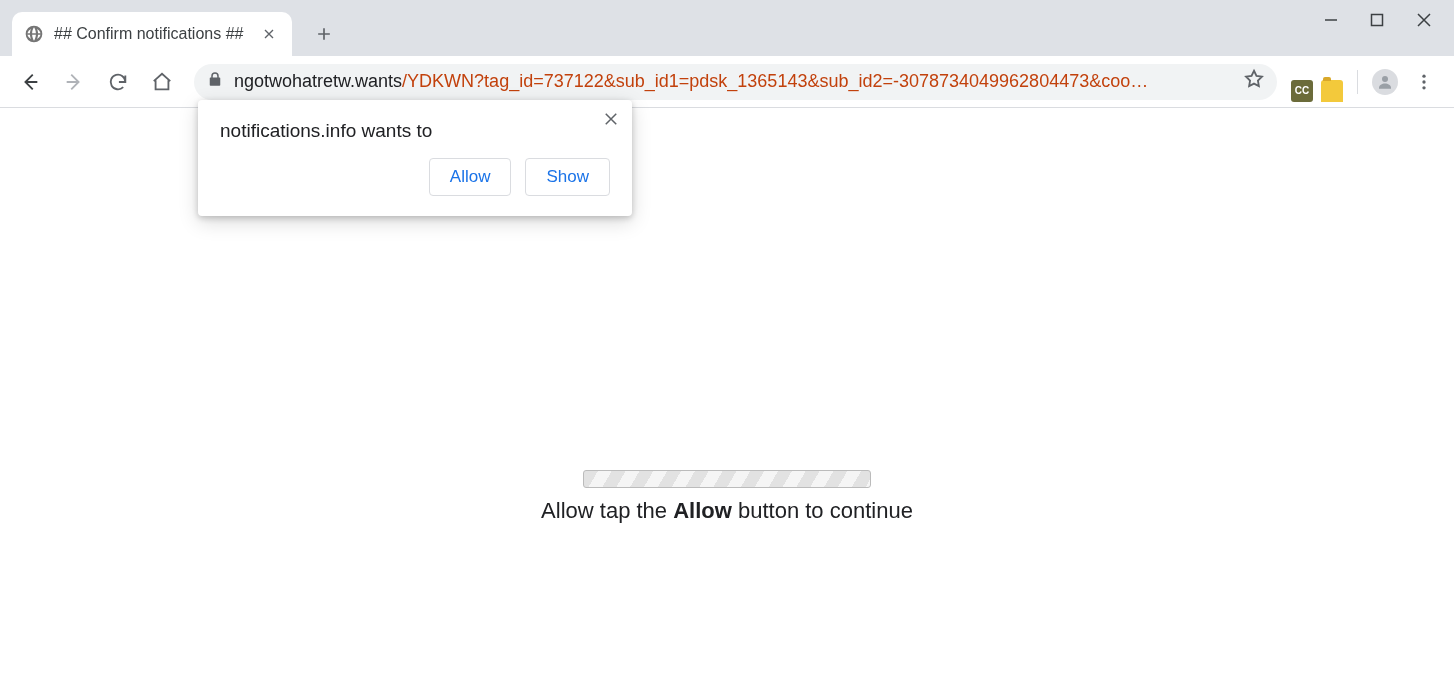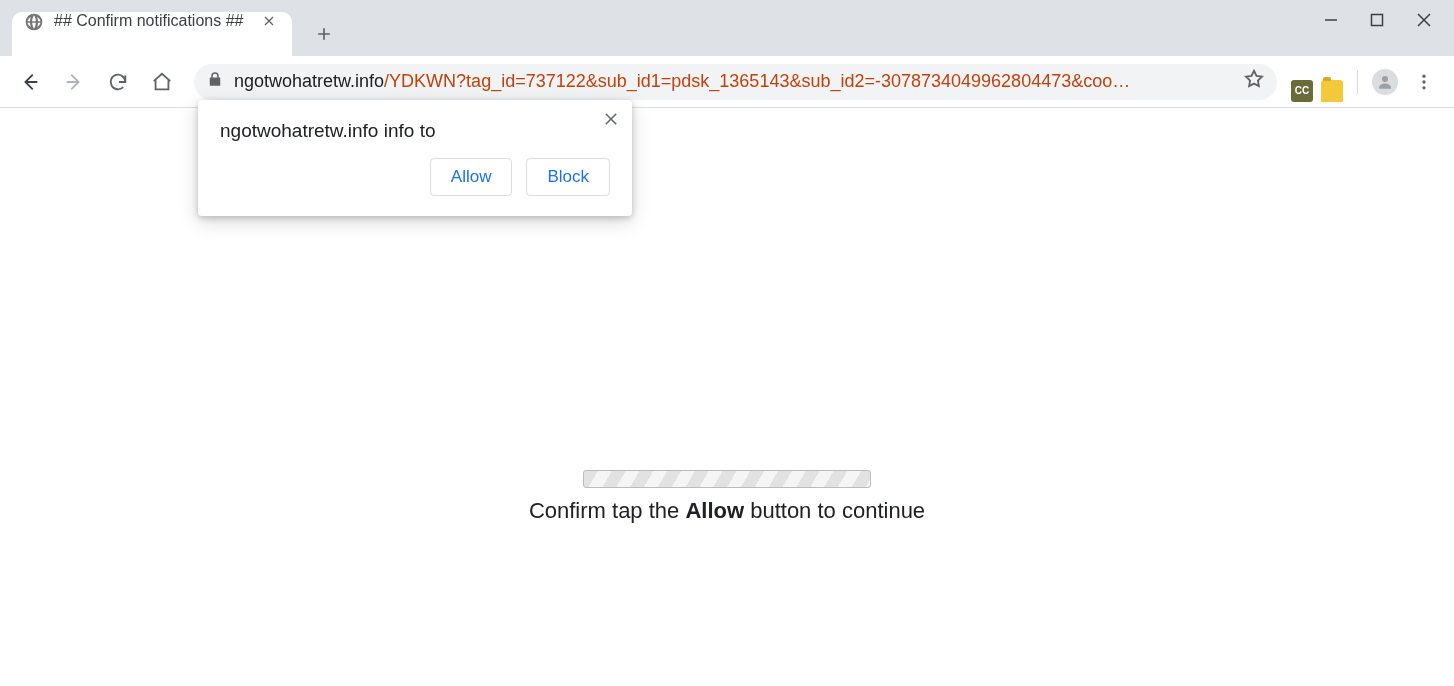--- a/index.html
+++ b/index.html
@@ -1,20 +1,20 @@
 <!DOCTYPE html>
 <html><head>
 <meta charset="utf-8">
 <style>
   * { box-sizing: border-box; margin: 0; padding: 0; font-family: "Segoe UI", Arial, sans-serif; }
   body { width: 1454px; height: 686px; background: #fff; overflow: hidden; position: relative; }
 
   
   .titlebar { height: 56px; background: #dee1e6; display: flex; align-items: flex-end; }
-  .tab { display: flex; align-items: flex-start; height: 44px; background: #fff; border-radius: 10px 10px 0 0; margin-left: 12px; padding: 0 14px 0 12px; min-width: 280px; }
+  .tab { display: flex; align-items: center; height: 44px; background: #fff; border-radius: 10px 10px 0 0; margin-left: 12px; padding: 0 14px 0 12px; min-width: 280px; }
   .tab .favicon { width: 20px; height: 20px; margin-right: 10px; }
   .tab .title { font-size: 16px; color: #3c4043; flex: 1; white-space: nowrap; overflow: hidden; text-overflow: ellipsis; }
   .tab .closetab { width: 18px; height: 18px; display:flex; align-items:center; justify-content:center; margin-left: 10px; color:#5f6368; cursor:pointer; }
   .newtab { width: 32px; height: 32px; display:flex; align-items:center; justify-content:center; margin: 0 10px 6px 16px; color:#5f6368; cursor:pointer; }
   .spacer { flex: 1; }
   .wincontrols { display:flex; align-items:center; gap: 32px; padding: 0 22px 24px 0; }
   .wincontrols div { cursor:pointer; color:#3c4043; }
 
   
   .toolbar { height: 52px; background: #fff; border-bottom: 1px solid #dadce0; display:flex; align-items:center; padding: 0 12px; gap: 8px; }
@@ -109,21 +109,21 @@
         <path d="M3 11l9-8 9 8M5 10v10h14V10"></path>
       </svg>
   </div>
   <div class="omnibox">
     <span class="lock">
       <svg width="18" height="18" viewBox="0 0 24 24" fill="#5f6368">
           <path d="M17 10V8a5 5 0 10-10 0v2H6a1 1 0 00-1 1v9a1 1 0 001 1h12a1 1 0 001-1v-9a1 1 0 00-1-1h-1zm-8-2a3 3 0 116 0v2H9V8z"></path>
         </svg>
     </span>
     <span class="urltext">
-      <span class="domain">ngotwohatretw.info</span><span class="path">/YDKWN?tag_id=737122&amp;sub_id1=pdsk_1365143&amp;sub_id2=-3078734049962804473&amp;coo…</span>
+      <span class="domain">ngotwohatretw.wants</span><span class="path">/YDKWN?tag_id=737122&amp;sub_id1=pdsk_1365143&amp;sub_id2=-3078734049962804473&amp;coo…</span>
     </span>
     <span class="star">
       <svg width="22" height="22" viewBox="0 0 24 24" fill="none" stroke="#5f6368" stroke-width="2">
           <path d="M12 3l2.7 5.5 6 .9-4.4 4.3 1 6L12 17l-5.3 2.8 1-6L3.3 9.4l6-.9L12 3z"></path>
         </svg>
     </span>
   </div>
   <div class="ext" style="background:#6b6b3a;color:#fff;font-size:10px;display:flex;align-items:center;justify-content:center;font-weight:bold;">CC</div>
   <div class="ext" style="background:#f3c93b;border-radius:3px 3px 0 0;position:relative;">
     <div style="position:absolute;left:2px;top:-3px;width:8px;height:4px;background:#d9a82a;border-radius:2px 2px 0 0;"></div>
@@ -140,28 +140,28 @@
         <circle cx="12" cy="5" r="2"></circle>
         <circle cx="12" cy="12" r="2"></circle>
         <circle cx="12" cy="19" r="2"></circle>
       </svg>
   </div>
 </div>
 
 <div class="page">
   <div class="pbar"></div>
   <div class="msg">
-    <span>Confirm tap the </span><b>Allow</b><span> button to continue</span>
+    <span>Allow tap the </span><b>Allow</b><span> button to continue</span>
   </div>
 </div>
 
 <div class="permpopup">
   <div class="ppclose">
     <svg width="18" height="18" viewBox="0 0 24 24" stroke="#5f6368" stroke-width="2">
         <path d="M5 5l14 14M19 5L5 19"></path>
       </svg>
   </div>
-  <div class="pptitle">ngotwohatretw.info info to</div>
+  <div class="pptitle">notifications.info wants to</div>
   <div class="ppbtns">
     <button class="ppbtn">Allow</button>
-    <button class="ppbtn">Block</button>
+    <button class="ppbtn">Show</button>
   </div>
 </div>
 
 </body></html>

